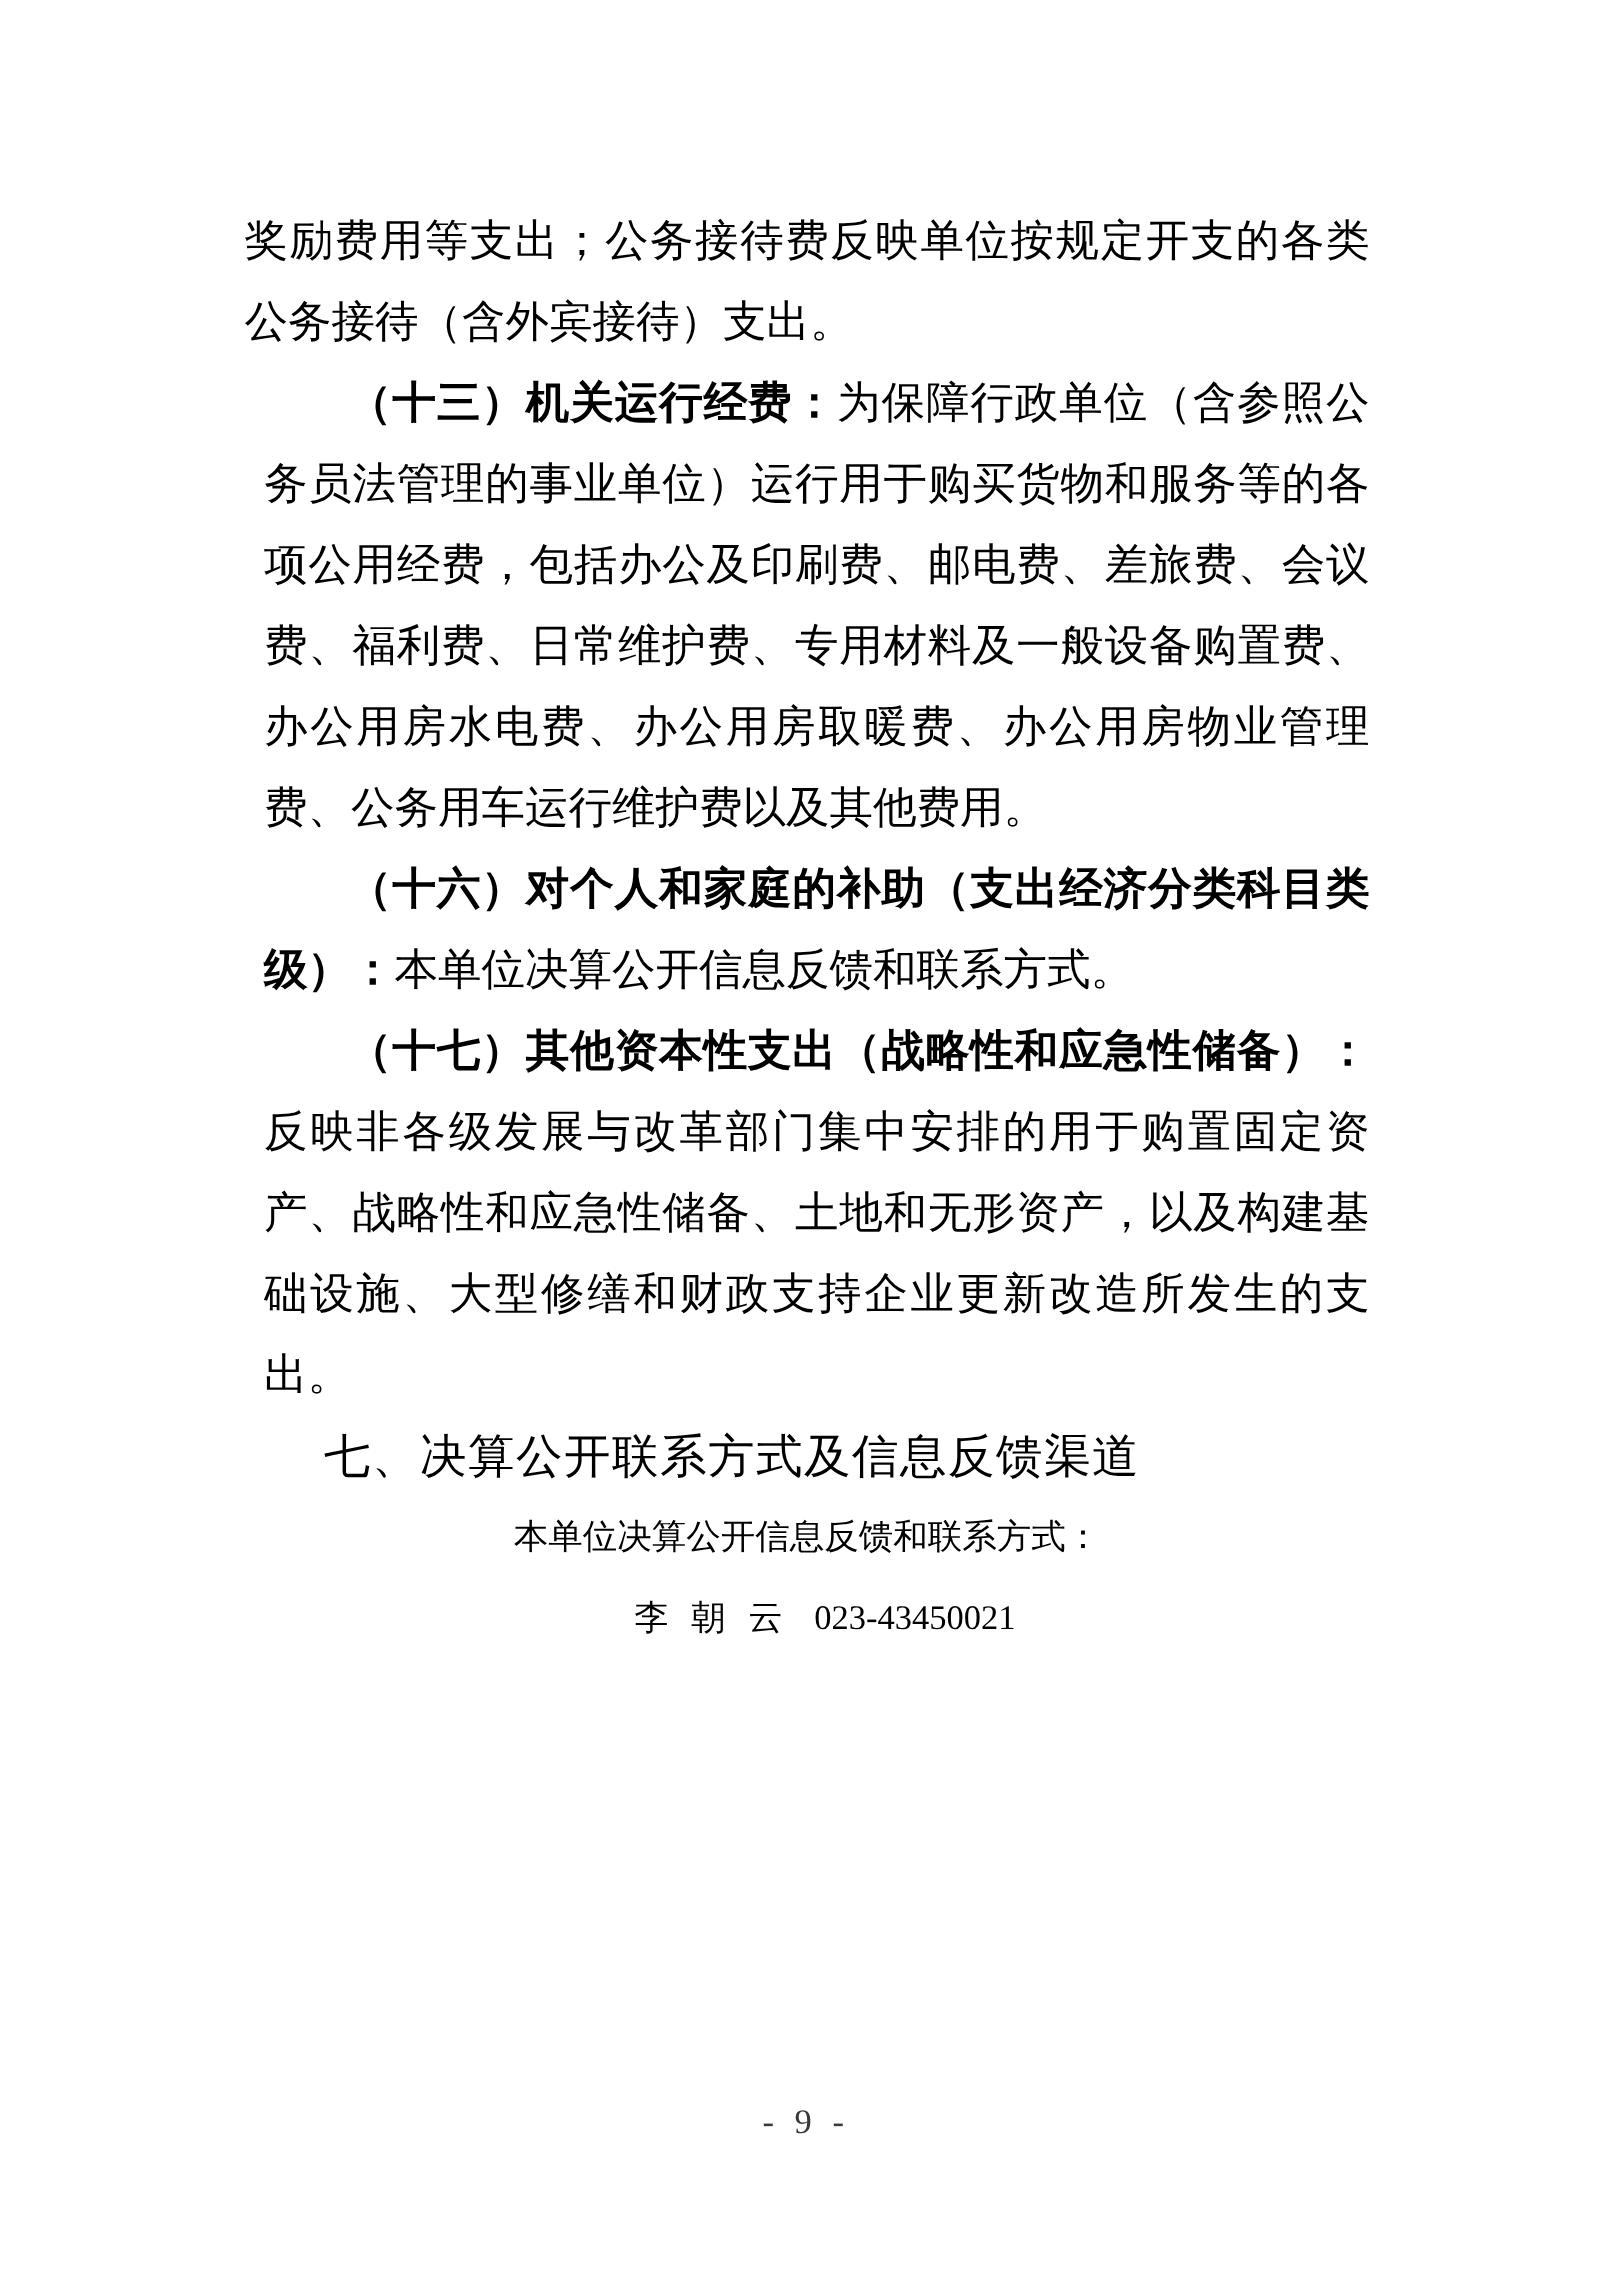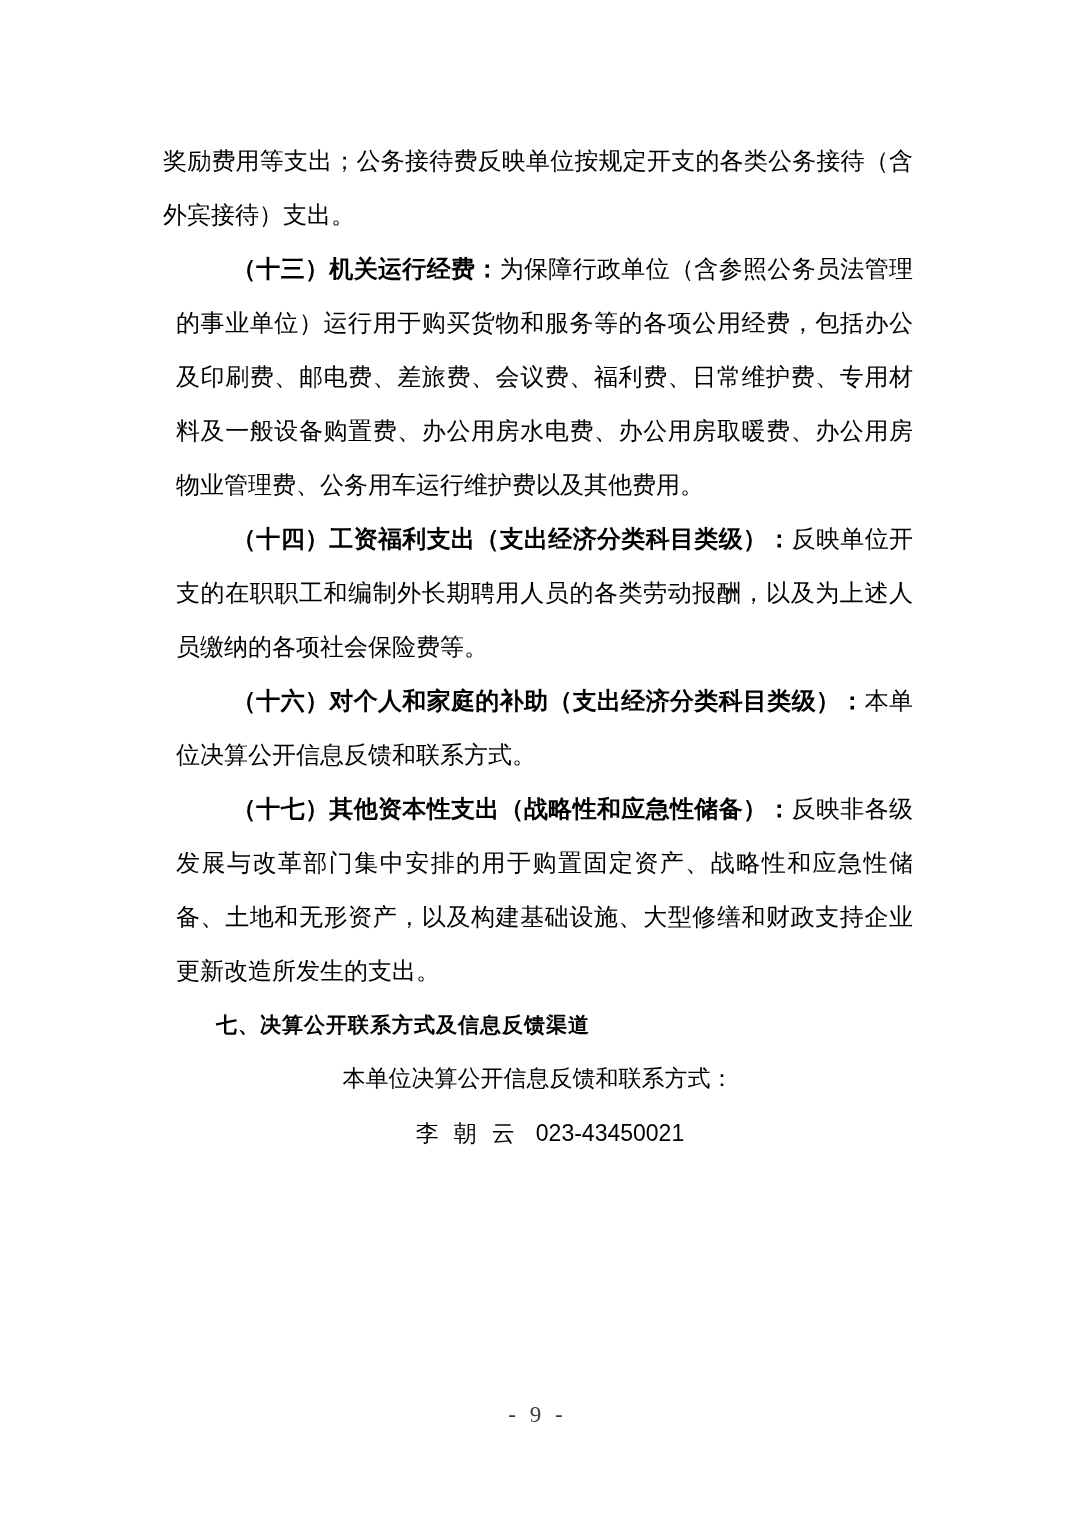--- a/index.html
+++ b/index.html
@@ -16,55 +16,55 @@
     overflow: hidden;
   }
   .content {
     position: absolute;
     left: 163px;
     top: 134px;
     width: 750px;
   }
   p.body-par {
     margin: 0;
-    font-size: 24px;
+    font-size: 29px;
     line-height: 54px;
     text-align: justify;
     text-justify: inter-character;
     font-family: Liberation Serif, serif;
   }
   p.body-par.indent {
     text-indent: 56px;
     margin-left: 13px;
   }
   p.body-par b {
     font-weight: bold;
   }
   .section-heading {
     margin: 0;
-    font-size: 21px;
+    font-size: 31px;
     line-height: 54px;
-    font-weight: bold;
+    font-weight: normal;
     font-family: "Liberation Sans", "DejaVu Sans", sans-serif;
     text-indent: 53px;
     letter-spacing: 1px;
   }
   p.contact-line {
     margin: 0;
     font-size: 23px;
     line-height: 54px;
     text-align: center;
   }
   .contact-name {
     letter-spacing: 15px;
     margin-left: 24px;
   }
   .contact-phone {
     margin-left: 6px;
-    font-family: Liberation Sans, sans-serif;
+    font-family: Liberation Serif, serif;
   }
   .footer {
     position: absolute;
     top: 1400px;
     left: 0;
     width: 100%;
     text-align: center;
     font-size: 23px;
     line-height: 30px;
     color: #3a3a3a;
@@ -74,21 +74,20 @@
 </head>
 <body>
 
 <div class="page">
   <div class="content">
 
     <p class="body-par"><b></b><span>奖励费用等支出；公务接待费反映单位按规定开支的各类公务接待（含外宾接待）支出。</span></p>
 
     <p class="body-par indent"><b>（十三）机关运行经费：</b><span>为保障行政单位（含参照公务员法管理的事业单位）运行用于购买货物和服务等的各项公用经费，包括办公及印刷费、邮电费、差旅费、会议费、福利费、日常维护费、专用材料及一般设备购置费、办公用房水电费、办公用房取暖费、办公用房物业管理费、公务用车运行维护费以及其他费用。</span></p>
 
-    <p class="body-par indent"><b>（十四）工资福利支出（支出经济分类科目类级）：</b><span>反映单位开支的在职职工和编制外长期聘用人员的各类劳动报酬，以及为上述人员缴纳的各项社会保险费等。</span></p>
 
 
     <p class="body-par indent"><b>（十六）对个人和家庭的补助（支出经济分类科目类级）：</b><span>本单位决算公开信息反馈和联系方式。</span></p>
 
     <p class="body-par indent"><b>（十七）其他资本性支出（战略性和应急性储备）：</b><span>反映非各级发展与改革部门集中安排的用于购置固定资产、战略性和应急性储备、土地和无形资产，以及构建基础设施、大型修缮和财政支持企业更新改造所发生的支出。</span></p>
 
     <h2 class="section-heading">七、决算公开联系方式及信息反馈渠道</h2>
 
     <p class="contact-line">本单位决算公开信息反馈和联系方式：</p>
 

